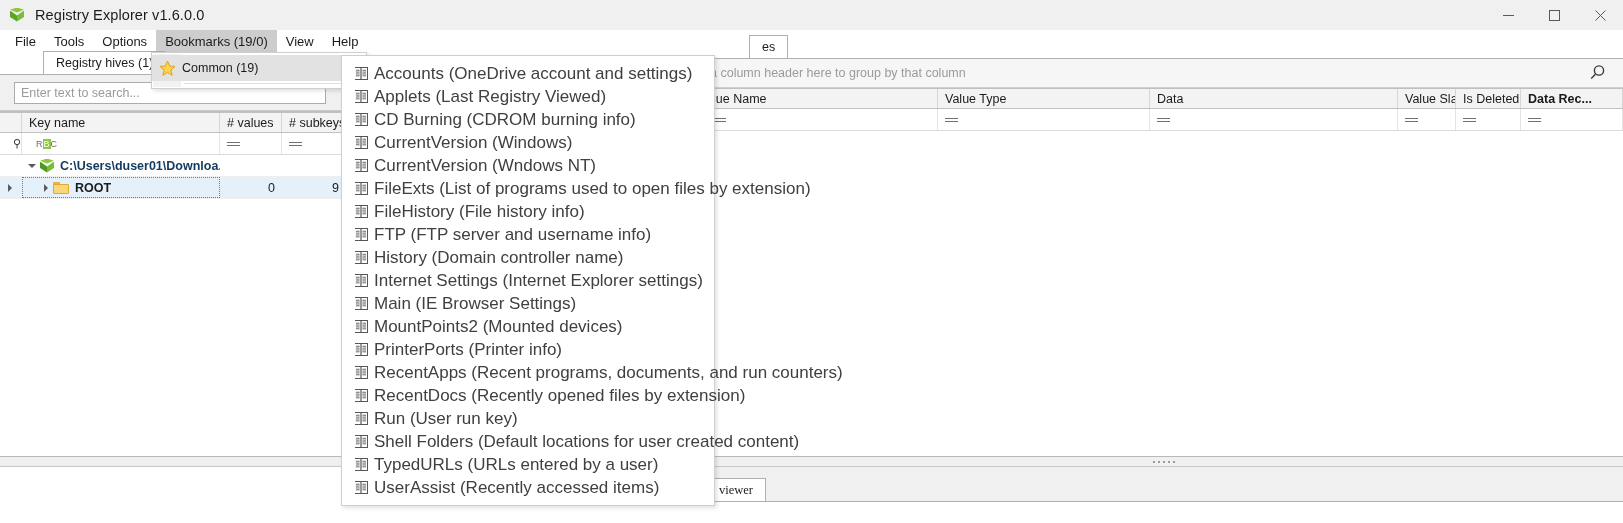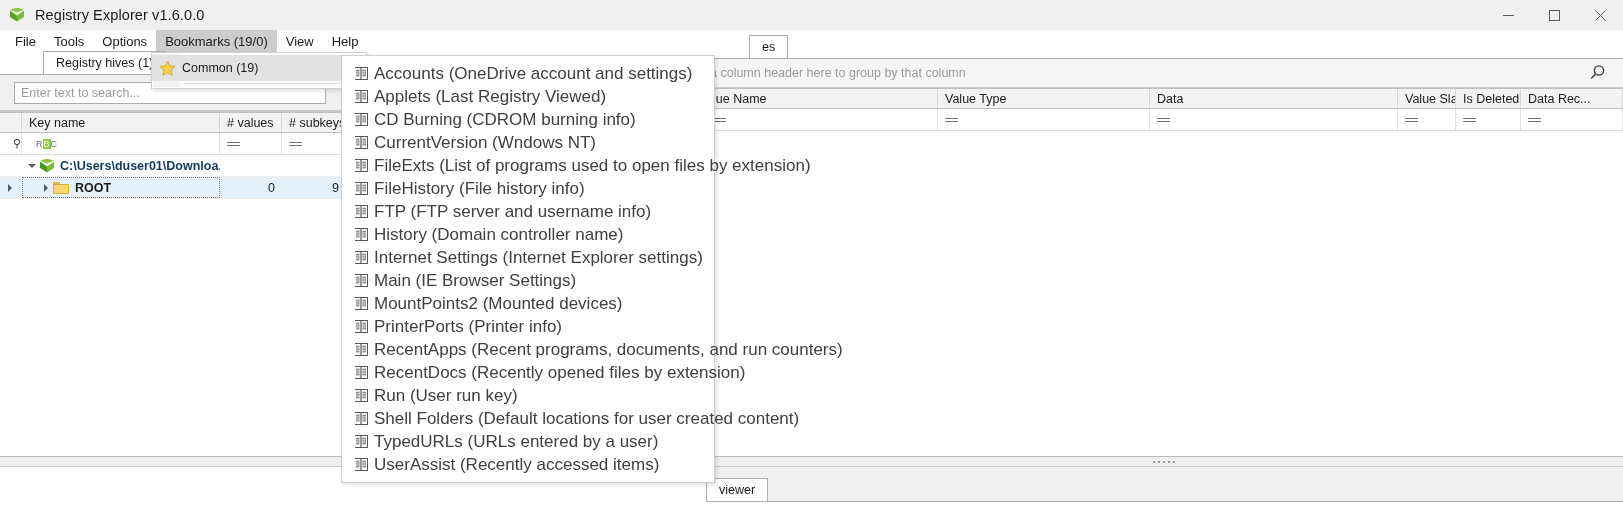--- a/index.html
+++ b/index.html
@@ -346,21 +346,21 @@
   .vgrid {
     position: absolute;
     left: 0; top: 52px;
     width: 917px; height: 352px;
   }
   .vg-name  { width: 232px; flex: 0 0 232px; }
   .vg-type  { width: 212px; flex: 0 0 212px; }
   .vg-data  { width: 248px; flex: 0 0 248px; }
   .vg-slack { width: 58px;  flex: 0 0 58px; }
   .vg-del   { width: 65px;  flex: 0 0 65px; }
-  .vg-rec   { width: 102px; flex: 0 0 102px; }
+  .vg-rec   { width: 102px; flex: 0 0 102px; font-weight: bold; }
 
   
   .splitter {
     position: absolute;
     left: 0; top: 456px;
     width: 1623px; height: 10px;
     background: #f0f0f0;
     border-top: 1px solid #b9b9b9;
   }
   .grip {
@@ -393,20 +393,21 @@
   .b-tab {
     height: 23px;
     padding: 0 12px;
     display: flex; align-items: center;
     font-size: 12.5px;
     border: 1px solid #b0b0b0;
     border-bottom: none;
     background: #ffffff;
     box-sizing: border-box;
     margin-left: 706px;
+    font-family: Liberation Serif, serif;
   }
   .b-content {
     position: absolute;
     left: 0; top: 35px;
     width: 1623px; height: 22px;
     background: #ffffff;
   }
   .left-bottom-cover {
     position: absolute;
     left: 0; top: 466px;
@@ -762,20 +763,37 @@
             <line x1="2" y1="3.5" x2="6" y2="3.5" stroke="#4a4a4a" stroke-width="0.9"></line>
             <line x1="2" y1="5.5" x2="6" y2="5.5" stroke="#4a4a4a" stroke-width="0.9"></line>
             <line x1="2" y1="7.5" x2="6" y2="7.5" stroke="#4a4a4a" stroke-width="0.9"></line>
             <line x1="2" y1="9.5" x2="6" y2="9.5" stroke="#4a4a4a" stroke-width="0.9"></line>
             <line x1="9" y1="3.5" x2="13" y2="3.5" stroke="#4a4a4a" stroke-width="0.9"></line>
             <line x1="9" y1="5.5" x2="13" y2="5.5" stroke="#4a4a4a" stroke-width="0.9"></line>
             <line x1="9" y1="7.5" x2="13" y2="7.5" stroke="#4a4a4a" stroke-width="0.9"></line>
             <line x1="9" y1="9.5" x2="13" y2="9.5" stroke="#4a4a4a" stroke-width="0.9"></line>
           </svg>
         </span>
+        <span>CurrentVersion (Windows)</span>
+      </div>
+      <div class="srow">
+        <span class="s-ico">
+          <svg width="14" height="13" viewBox="0 0 15 14">
+            <rect x="0.5" y="0.5" width="14" height="13" fill="#ffffff" stroke="#4a4a4a" stroke-width="1"></rect>
+            <line x1="7.5" y1="1" x2="7.5" y2="13" stroke="#4a4a4a" stroke-width="1.2"></line>
+            <line x1="2" y1="3.5" x2="6" y2="3.5" stroke="#4a4a4a" stroke-width="0.9"></line>
+            <line x1="2" y1="5.5" x2="6" y2="5.5" stroke="#4a4a4a" stroke-width="0.9"></line>
+            <line x1="2" y1="7.5" x2="6" y2="7.5" stroke="#4a4a4a" stroke-width="0.9"></line>
+            <line x1="2" y1="9.5" x2="6" y2="9.5" stroke="#4a4a4a" stroke-width="0.9"></line>
+            <line x1="9" y1="3.5" x2="13" y2="3.5" stroke="#4a4a4a" stroke-width="0.9"></line>
+            <line x1="9" y1="5.5" x2="13" y2="5.5" stroke="#4a4a4a" stroke-width="0.9"></line>
+            <line x1="9" y1="7.5" x2="13" y2="7.5" stroke="#4a4a4a" stroke-width="0.9"></line>
+            <line x1="9" y1="9.5" x2="13" y2="9.5" stroke="#4a4a4a" stroke-width="0.9"></line>
+          </svg>
+        </span>
         <span>CurrentVersion (Wndows NT)</span>
       </div>
       <div class="srow">
         <span class="s-ico">
           <svg width="14" height="13" viewBox="0 0 15 14">
             <rect x="0.5" y="0.5" width="14" height="13" fill="#ffffff" stroke="#4a4a4a" stroke-width="1"></rect>
             <line x1="7.5" y1="1" x2="7.5" y2="13" stroke="#4a4a4a" stroke-width="1.2"></line>
             <line x1="2" y1="3.5" x2="6" y2="3.5" stroke="#4a4a4a" stroke-width="0.9"></line>
             <line x1="2" y1="5.5" x2="6" y2="5.5" stroke="#4a4a4a" stroke-width="0.9"></line>
             <line x1="2" y1="7.5" x2="6" y2="7.5" stroke="#4a4a4a" stroke-width="0.9"></line>

